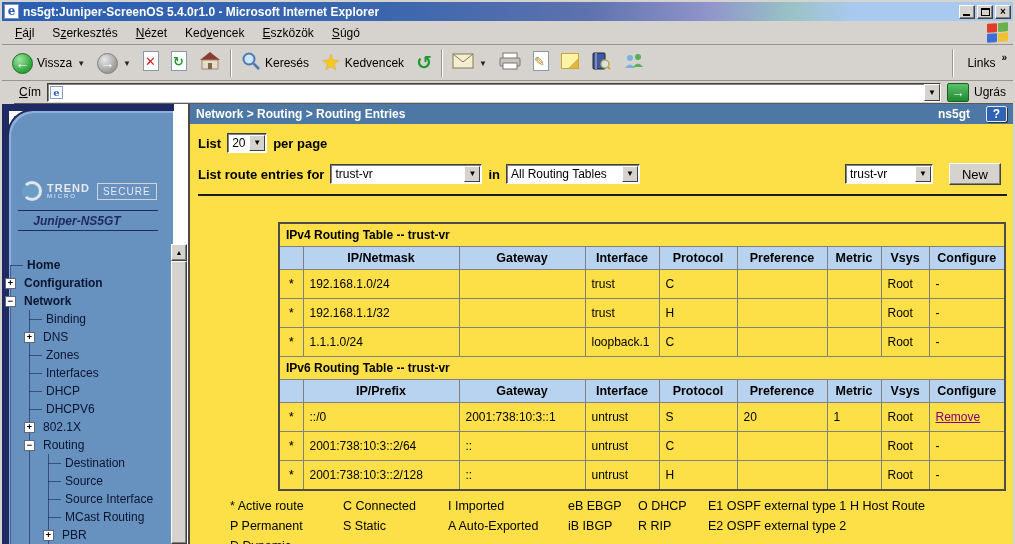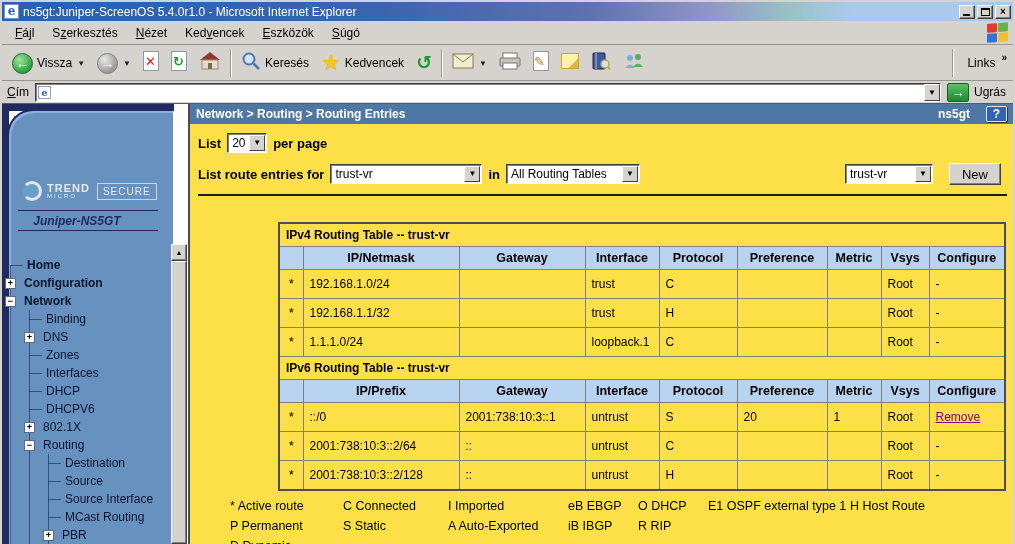--- a/index.html
+++ b/index.html
@@ -6,21 +6,21 @@
   html,body { width:1015px; height:544px; overflow:hidden; }
   body { font-family:"Liberation Sans","DejaVu Sans",sans-serif; background:#d6d3ce; }
   .window { position:relative; width:1015px; height:544px; background:#d6d3ce; }
 
   
   .titlebar { position:absolute; left:2px; top:2px; right:2px; height:19px;
     background:linear-gradient(90deg,#2a5fb4 0%,#3b66ae 38%,#5e72ae 58%,#9095ca 70%,#99c2c6 78%,#a9c9ee 84%,#a9c9ee 100%);
     display:flex; align-items:center; padding:0 2px; }
   .ie-ico { width:15px; height:15px; background:#fff; border:1px solid #7a92c0; margin-right:4px;
     color:#2a62c0; font-weight:bold; font-size:12px; line-height:13px; text-align:center; font-family:"DejaVu Serif",serif; }
-  .title-text { color:#fff; font-weight:normal; font-size:12px; white-space:nowrap; }
+  .title-text { color:#fff; font-weight:bold; font-size:12px; white-space:nowrap; }
   .winbtns { margin-left:auto; display:flex; gap:2px; }
   .wbtn { width:16px; height:14px; background:#d6d3ce; border:1px solid; border-color:#fff #404040 #404040 #fff;
     box-shadow:inset -1px -1px 0 #808080; position:relative; font-size:10px; line-height:12px; text-align:center; font-weight:bold; }
   .wbtn .min { position:absolute; left:3px; bottom:2px; width:7px; height:2px; background:#000; }
   .wbtn .max { position:absolute; left:3px; top:2px; width:9px; height:8px; border:1px solid #000; border-top-width:2px; }
 
   
   .menubar { position:absolute; left:2px; top:21px; right:2px; height:24px; background:#d6d3ce;
     border-bottom:1px solid #9a968e; display:flex; align-items:center; padding-left:4px; }
   .menu-item { font-size:12px; color:#000; padding:3px 9px; cursor:default; }
@@ -46,21 +46,21 @@
   .grn-r { position:absolute; left:1px; top:3px; color:#1f9a2f; font-weight:bold; font-size:13px; line-height:1; }
   .pencil { position:absolute; left:0px; top:3px; color:#b08020; font-size:13px; line-height:1; }
   .star { color:#f8c820; font-size:22px; line-height:20px; text-shadow:0 0 1px #b08818; }
   .hist { color:#1f9a2f; font-weight:bold; font-size:19px; line-height:20px; }
   .sticky { display:inline-block; width:18px; height:16px; background:linear-gradient(135deg,#fff3a8 70%,#e0b840 70%); border:1px solid #c8a830; }
   .links-zone { margin-left:auto; display:flex; align-items:center; height:100%; }
   .links-label { font-size:12px; padding:0 6px 0 10px; }
   .links-chevron { font-size:10px; font-weight:bold; margin:-12px 6px 0 0; }
 
   
-  .addressbar { position:absolute; left:2px; top:81px; right:2px; height:23px; background:#d6d3ce;
+  .addressbar { position:absolute; left:14px; top:81px; right:2px; height:23px; background:#d6d3ce;
     border-bottom:1px solid #5a5a5a; display:flex; align-items:center; padding:0 3px; }
   .addr-label { font-size:12px; margin:0 6px 0 2px; }
   .addr-label u { text-decoration:underline; }
   .addr-field { flex:1; height:19px; background:#fff; border:1px solid; border-color:#404040 #fff #fff #404040;
     box-shadow:inset 1px 1px 0 #808080; display:flex; align-items:center; padding-left:2px; position:relative; }
   .addr-ie { width:13px; height:13px; background:#fff; border:1px solid #88a0c8; color:#2a62c0; font-weight:bold;
     font-size:10px; line-height:11px; text-align:center; margin-right:4px; font-family:"DejaVu Serif",serif; }
   .addr-url { font-size:12px; color:#000; }
   .addr-drop { position:absolute; right:0; top:0; width:16px; height:17px; background:#d6d3ce;
     border:1px solid; border-color:#fff #404040 #404040 #fff; font-size:8px; text-align:center; line-height:15px; }
@@ -545,20 +545,21 @@
           <div class="legend-col" style="width: 70px;">
             <div>eB EBGP</div>
             <div>iB IBGP</div>
           </div>
           <div class="legend-col" style="width: 70px;">
             <div>O DHCP</div>
             <div>R RIP</div>
           </div>
           <div class="legend-col" style="width: 142px;">
             <div>E1 OSPF external type 1</div>
+            <div>E2 OSPF external type 2</div>
           </div>
           <div class="legend-col">
             <div>H Host Route</div>
           </div>
         </div>
 
     </div>
   </div>
 </div>
 

